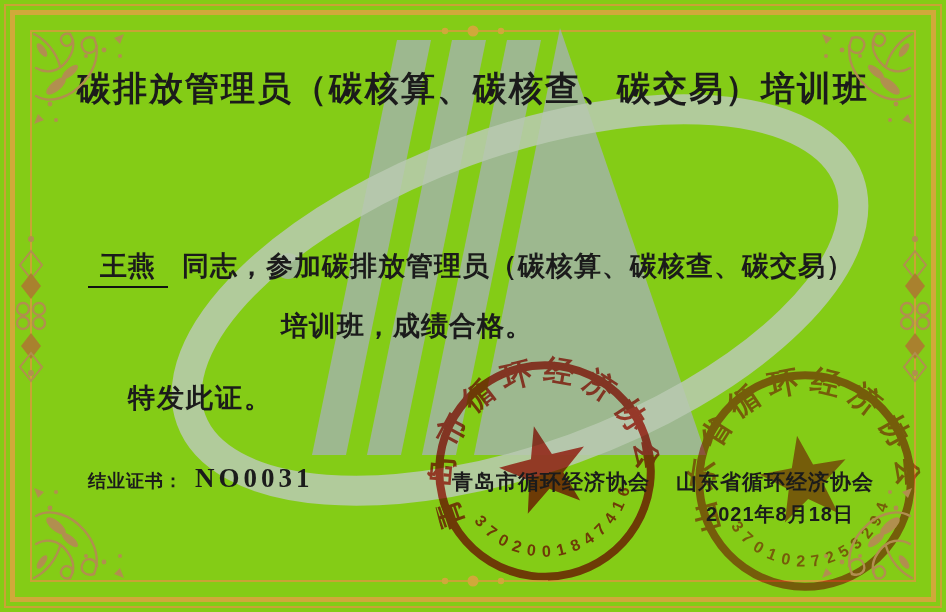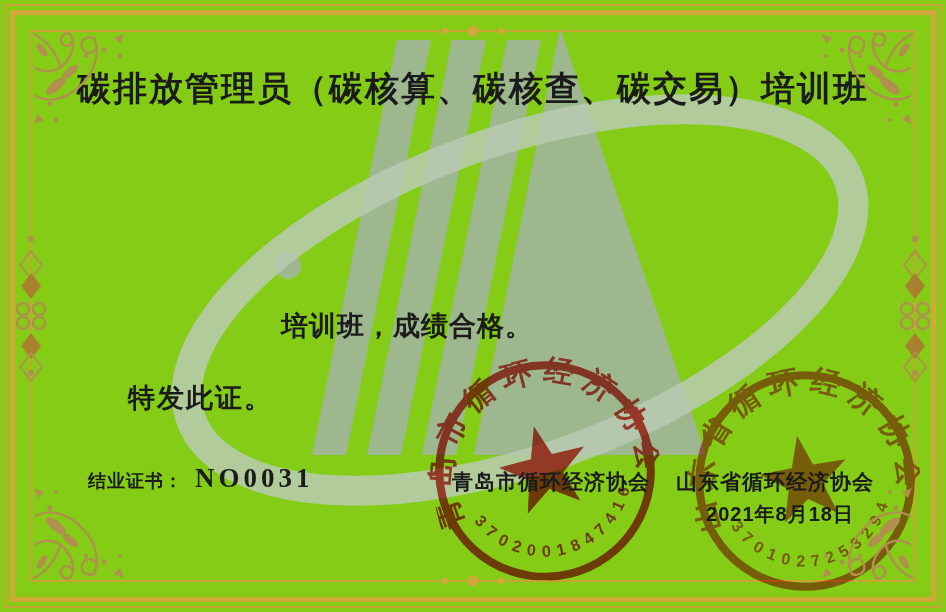--- a/index.html
+++ b/index.html
@@ -195,20 +195,23 @@
   </svg>
   <svg class="edge-h bottom" viewBox="0 0 150 14">
     <line x1="0" y1="7" x2="150" y2="7" stroke="#c9a436" stroke-width="1.6"></line>
     <circle cx="75" cy="7" r="5.5" fill="#d0a93a"></circle>
     <circle cx="47" cy="7" r="3.2" fill="#d0a93a"></circle>
       <circle cx="103" cy="7" r="3.2" fill="#d0a93a"></circle>
   </svg>
 
   <div class="title1">碳排放管理员（碳核算、碳核查、碳交易）培训班</div>
 
+  <div class="bodyline1">
+    <span class="name">王燕</span><span>同志，参加碳排放管理员（碳核算、碳核查、碳交易）</span>
+  </div>
   <div class="bodyline2">培训班，成绩合格。</div>
   <div class="issue-stmt">特发此证。</div>
 
   <div class="serial">
     <span class="serial-label">结业证书：</span>
     <span class="serial-number">NO0031</span>
   </div>
 
   <div class="issuers">
     <span>青岛市循环经济协会</span>

